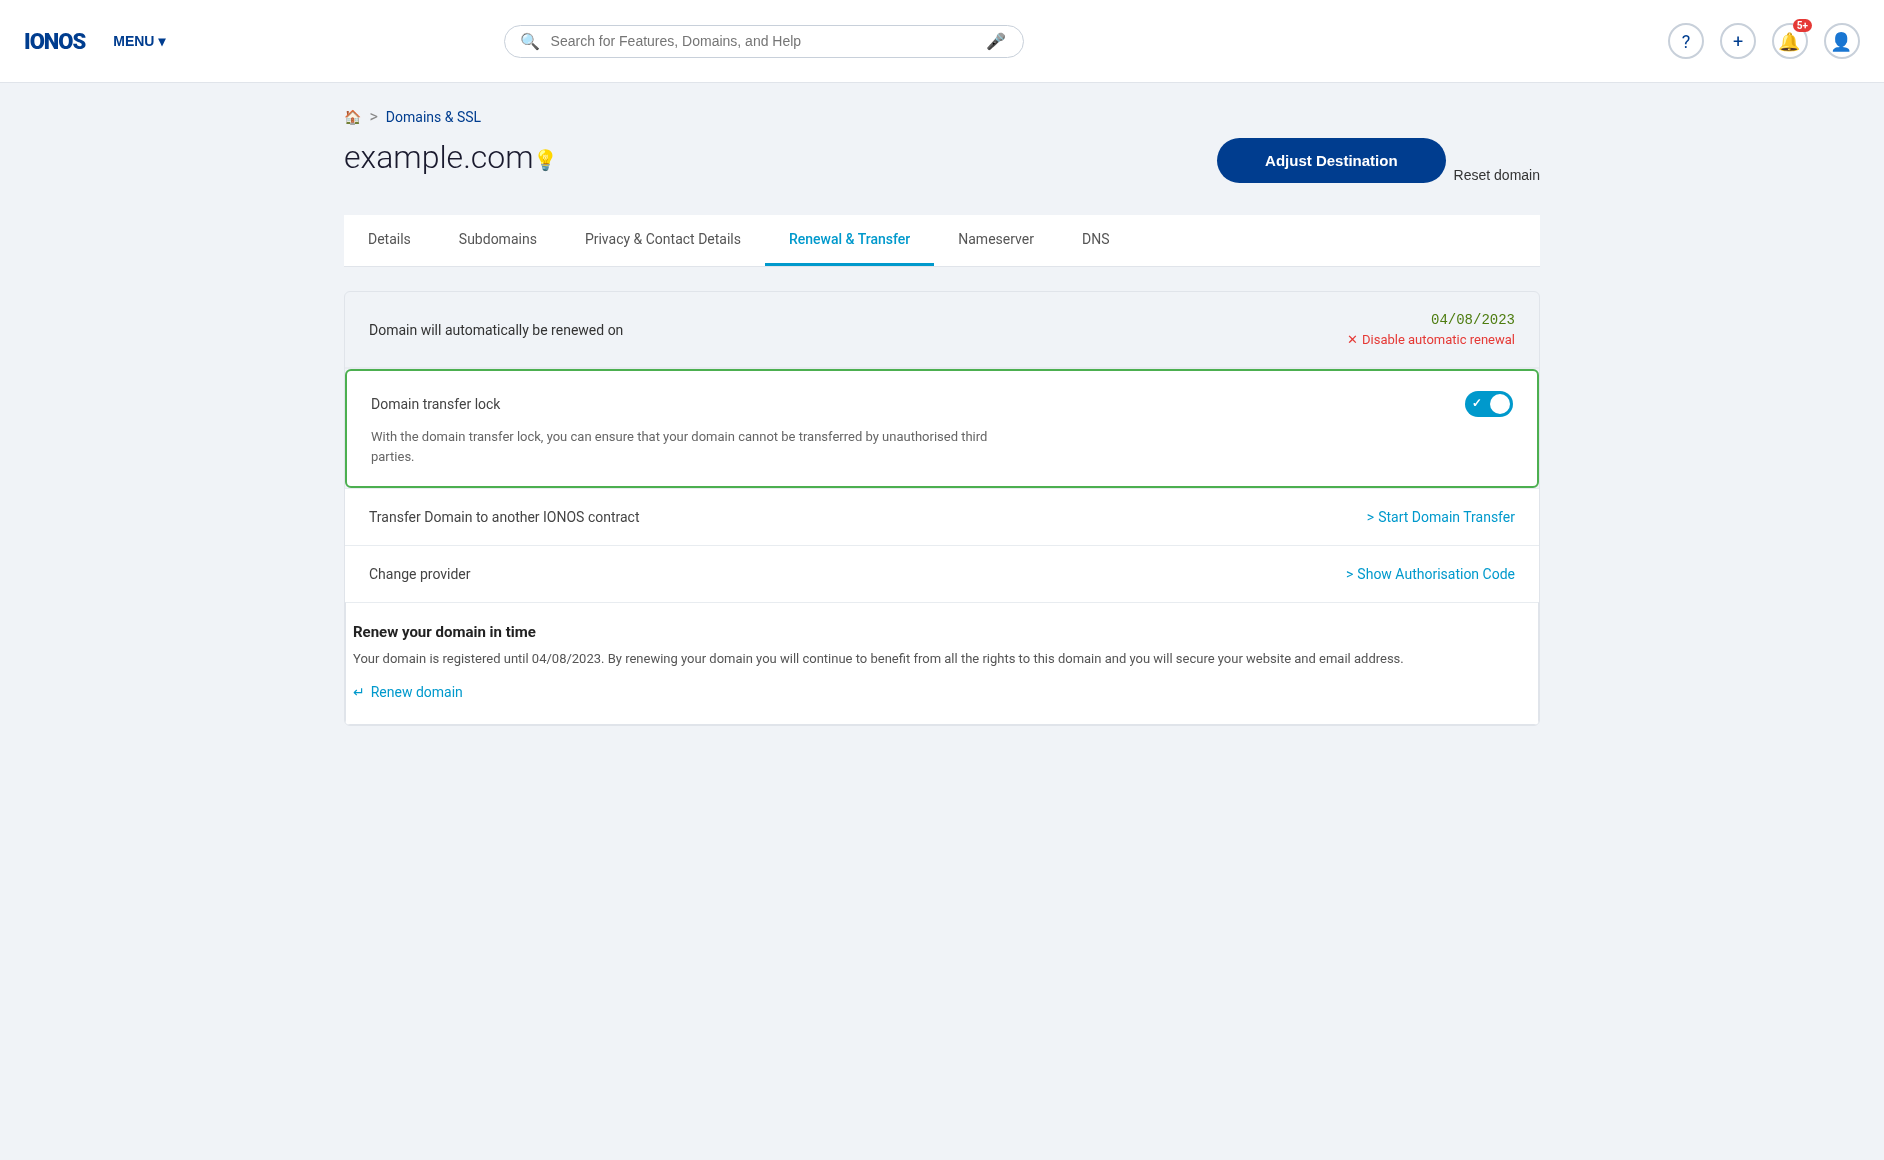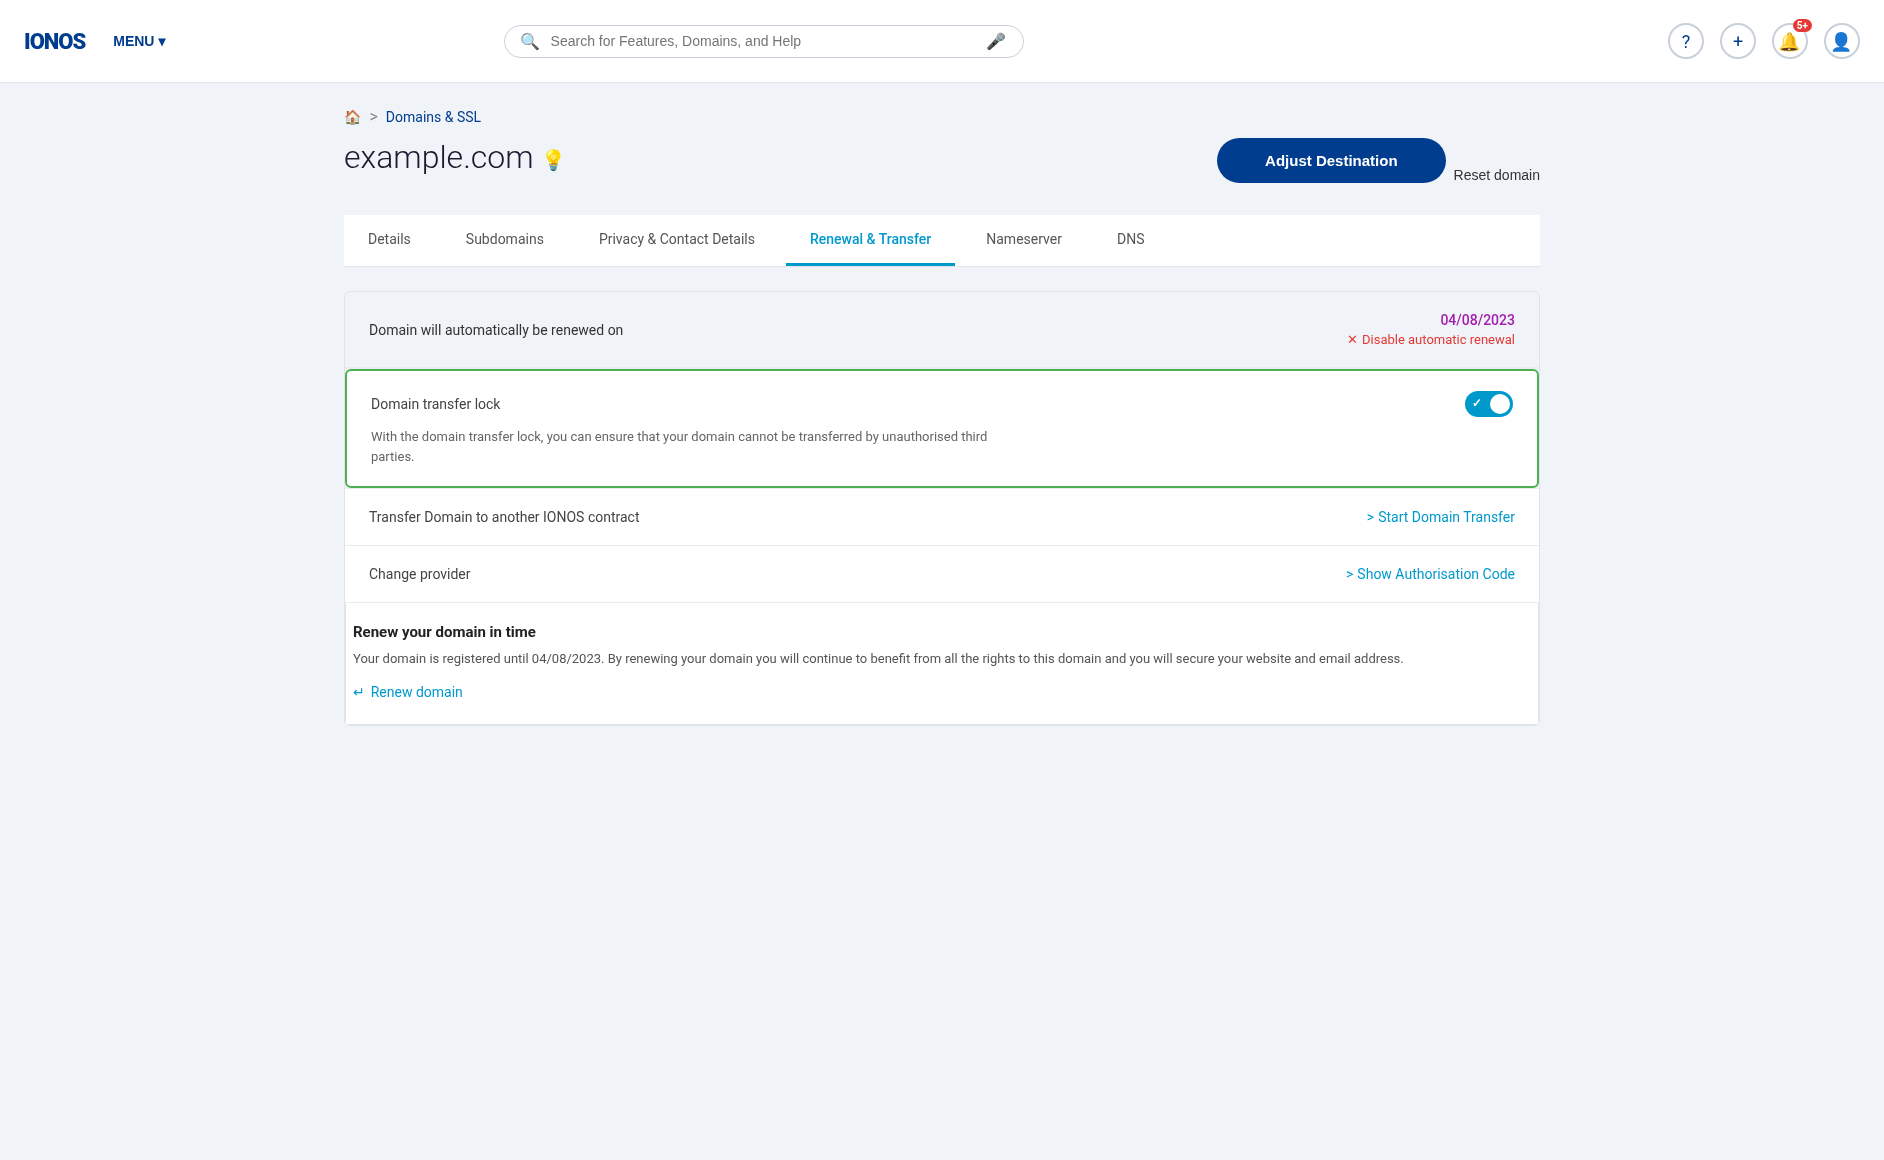--- a/index.html
+++ b/index.html
@@ -111,21 +111,21 @@
     
     .page-title-row {
       display: flex;
       align-items: flex-start;
       justify-content: space-between;
       margin-bottom: 32px;
     }
     .page-title-left {
       display: flex;
       align-items: center;
-      gap: 8px;
+      gap: 0;
     }
     .page-title {
       font-size: 32px;
       font-weight: 300;
       color: #1a1a2e;
     }
     .title-bulb {
       color: #aaa;
       font-size: 20px;
       margin-top: 6px;
@@ -153,21 +153,21 @@
       font-size: 14px;
       cursor: pointer;
       text-decoration: none;
     }
 
     
     .tabs-bar {
       background: #fff;
       border-bottom: 1px solid #e0e4ea;
       display: flex;
-      gap: 7px;
+      gap: 0;
       margin-bottom: 24px;
     }
     .tab {
       padding: 16px 24px;
       font-size: 14px;
       color: #555;
       cursor: pointer;
       border-bottom: 3px solid transparent;
       white-space: nowrap;
     }
@@ -185,22 +185,23 @@
     }
     .card-row:last-child { border-bottom: none; }
 
     .renewal-date {
       font-size: 14px;
       color: #444;
       text-align: right;
     }
     .renewal-date-val {
       font-size: 14px;
-      color: #a21caf;
+      color: #4d7c0f;
       font-weight: 500;
+      font-family: Liberation Mono, monospace;
     }
     .disable-link {
       color: #e53935;
       font-size: 13px;
       cursor: pointer;
       display: flex;
       align-items: center;
       gap: 4px;
       margin-top: 4px;
     }

